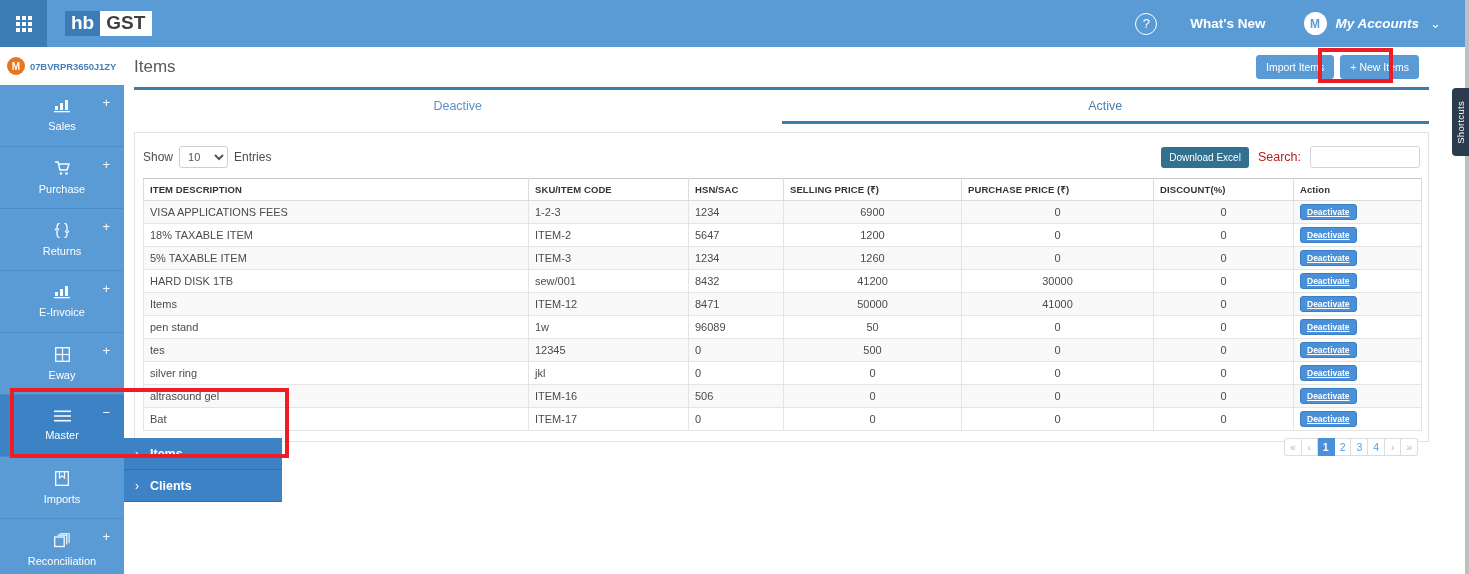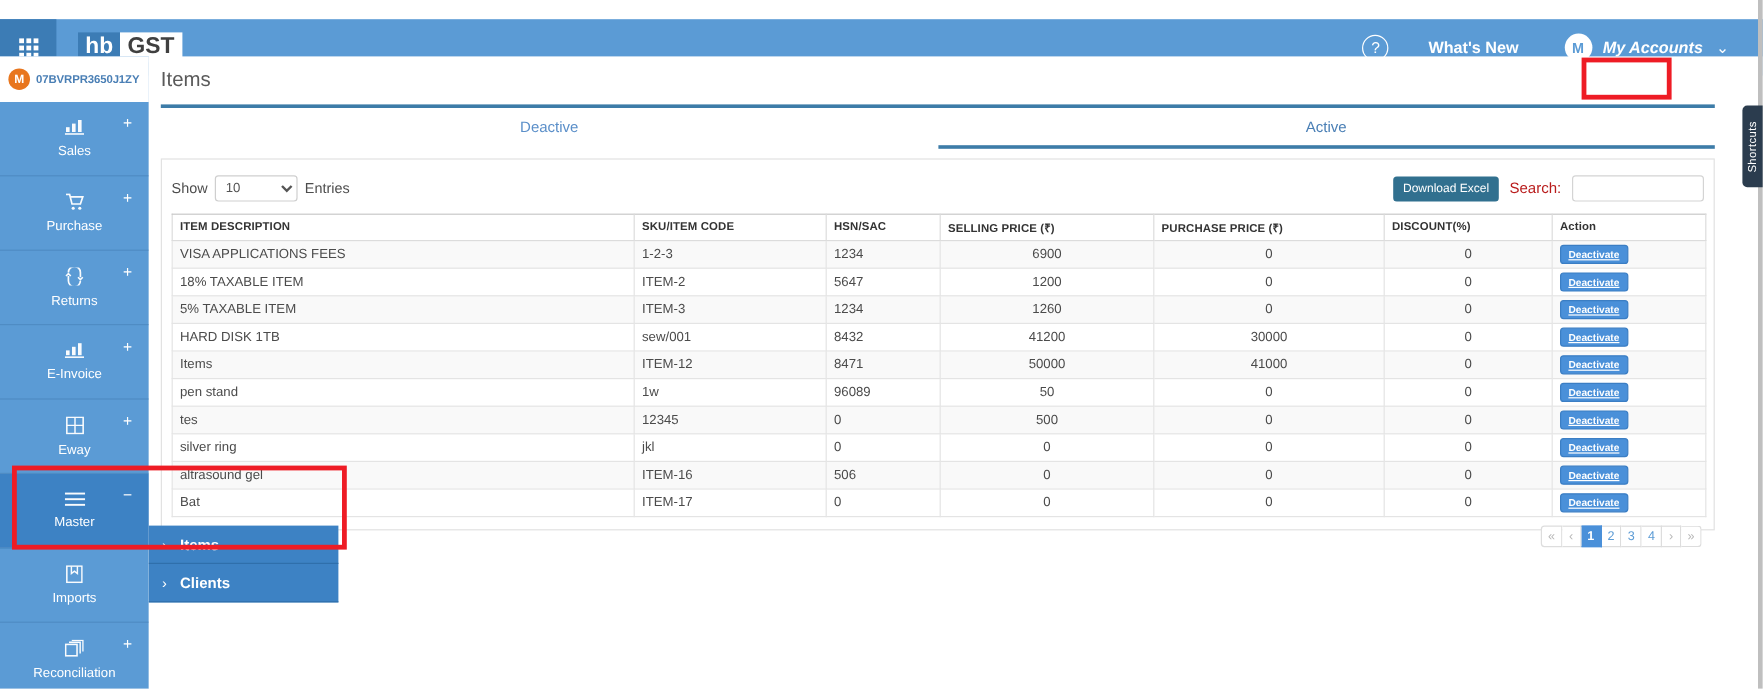--- a/index.html
+++ b/index.html
@@ -12,21 +12,21 @@
     background: #ffffff;
   }
   #app {
     position: relative;
     width: 1469px; height: 574px;
     background: #ffffff;
   }
 
   
   .topbar {
-    position: absolute; left: 0; top: 16px;
+    position: absolute; left: 0; top: 0;
     width: 1469px; height: 47px;
     background: #5b9bd5;
     display: flex; align-items: center;
   }
   .grid-launcher {
     width: 47px; height: 47px;
     background: #3c7cb5;
     display: flex; align-items: center; justify-content: center;
     cursor: pointer;
   }
@@ -234,21 +234,21 @@
   .table-toolbar {
     display: flex; align-items: center;
     height: 28px;
     margin-bottom: 7px;
   }
   .show-entries {
     display: flex; align-items: center; gap: 6px;
     font-size: 12px; color: #4d4d4d;
   }
   .entries-select {
-    width: 69px; height: 22px;
+    width: 49px; height: 22px;
     border: 1px solid #cfcfcf; border-radius: 3px;
     font-size: 11px; color: #555;
     background: #ffffff;
     padding-left: 4px;
     font-family: "Liberation Sans", sans-serif;
   }
   .toolbar-right {
     margin-left: auto; display: flex; align-items: center; gap: 9px;
   }
   .btn-excel {
@@ -504,20 +504,24 @@
     <div class="submenu-item">
       <span class="chev">›</span>
       <span class="sm-label">Clients</span>
     </div>
   </div>
 
   <div class="main">
 
     <div class="page-head">
       <div class="page-title">Items</div>
+      <div class="head-actions">
+        <button class="btn-blue">Import Items</button>
+        <button class="btn-blue">+ New Items</button>
+      </div>
     </div>
 
     <div class="tabs-wrap">
       <div class="tabs">
         <div class="tab">Deactive</div>
         <div class="tab active">Active</div>
       </div>
     </div>
 
     <div class="card">

